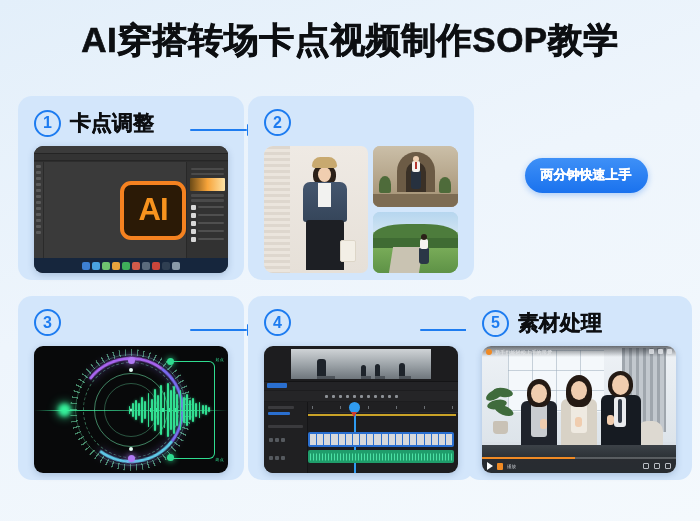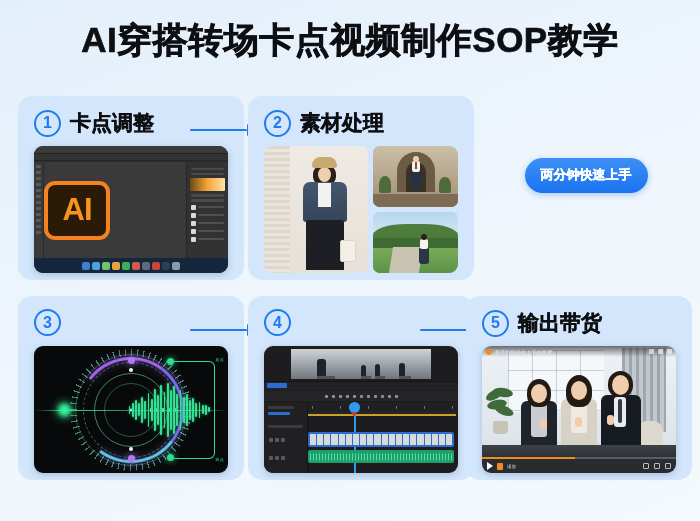--- a/index.html
+++ b/index.html
@@ -126,21 +126,21 @@
   .ai-tools {
     position: absolute; left: 0; top: 0; bottom: 0; width: 10px;
     background: #3a3a3a; border-right: 1px solid #2a2a2a;
   }
   .ai-tools i {
     display: block; width: 5px; height: 3px; margin: 3px auto 0;
     background: #5a5a5a; border-radius: 1px;
   }
   .ai-canvas {
     position: absolute; left: 10px; right: 42px; top: 0; bottom: 0;
-    background: #3a3a3a; display: flex; align-items: center; justify-content: flex-start;
+    background: #3a3a3a; display: flex; align-items: center; justify-content: flex-end;
   }
   .ai-logo {
     width: 66px; height: 59px;
     background: #2b1a06;
     border: 4px solid #f58220;
     border-radius: 11px;
     display: flex; align-items: center; justify-content: center;
     color: #f7931e;
     font-size: 31px; font-weight: 900; letter-spacing: -1px;
     font-family: "Liberation Sans", sans-serif;
@@ -431,21 +431,20 @@
   </div>
 
   <div class="arrow" style="left:190px; top:124px; width:66px;">
     <div class="shaft"></div>
       <div class="head"></div>
   </div>
 
   <div class="card" style="left:248px; top:96px; width:226px; height:184px;">
     <div class="card-head">
       <div class="num-badge">2</div>
-      <div class="card-title">素材处理</div>
     </div>
     <div class="thumb" style="box-shadow:none;">
       <div class="photo-grid">
         <div class="ph ph-main">
           <div class="m-wall"></div>
           <div class="m-hair"></div>
           <div class="m-face"></div>
           <div class="m-hat"></div>
           <div class="m-jacket"></div>
           <div class="m-shirt"></div>
@@ -636,21 +635,21 @@
   </div>
 
   <div class="arrow" style="left:420px; top:324px; width:66px;">
     <div class="shaft"></div>
       <div class="head"></div>
   </div>
 
   <div class="card" style="left:466px; top:296px; width:226px; height:184px;">
     <div class="card-head">
       <div class="num-badge">5</div>
-      <div class="card-title">输出带货</div>
+      <div class="card-title">素材处理</div>
     </div>
     <div class="thumb">
       <div class="player">
         <div class="p-wall"></div>
         <div class="p-window"></div>
         <div class="p-curtain"></div>
         <div class="p-plant">
           <i style="left:0; top:2px; transform:rotate(-28deg)"></i>
           <i style="left:8px; top:0px; transform:rotate(10deg)"></i>
           <i style="left:2px; top:12px; transform:rotate(-12deg)"></i>

